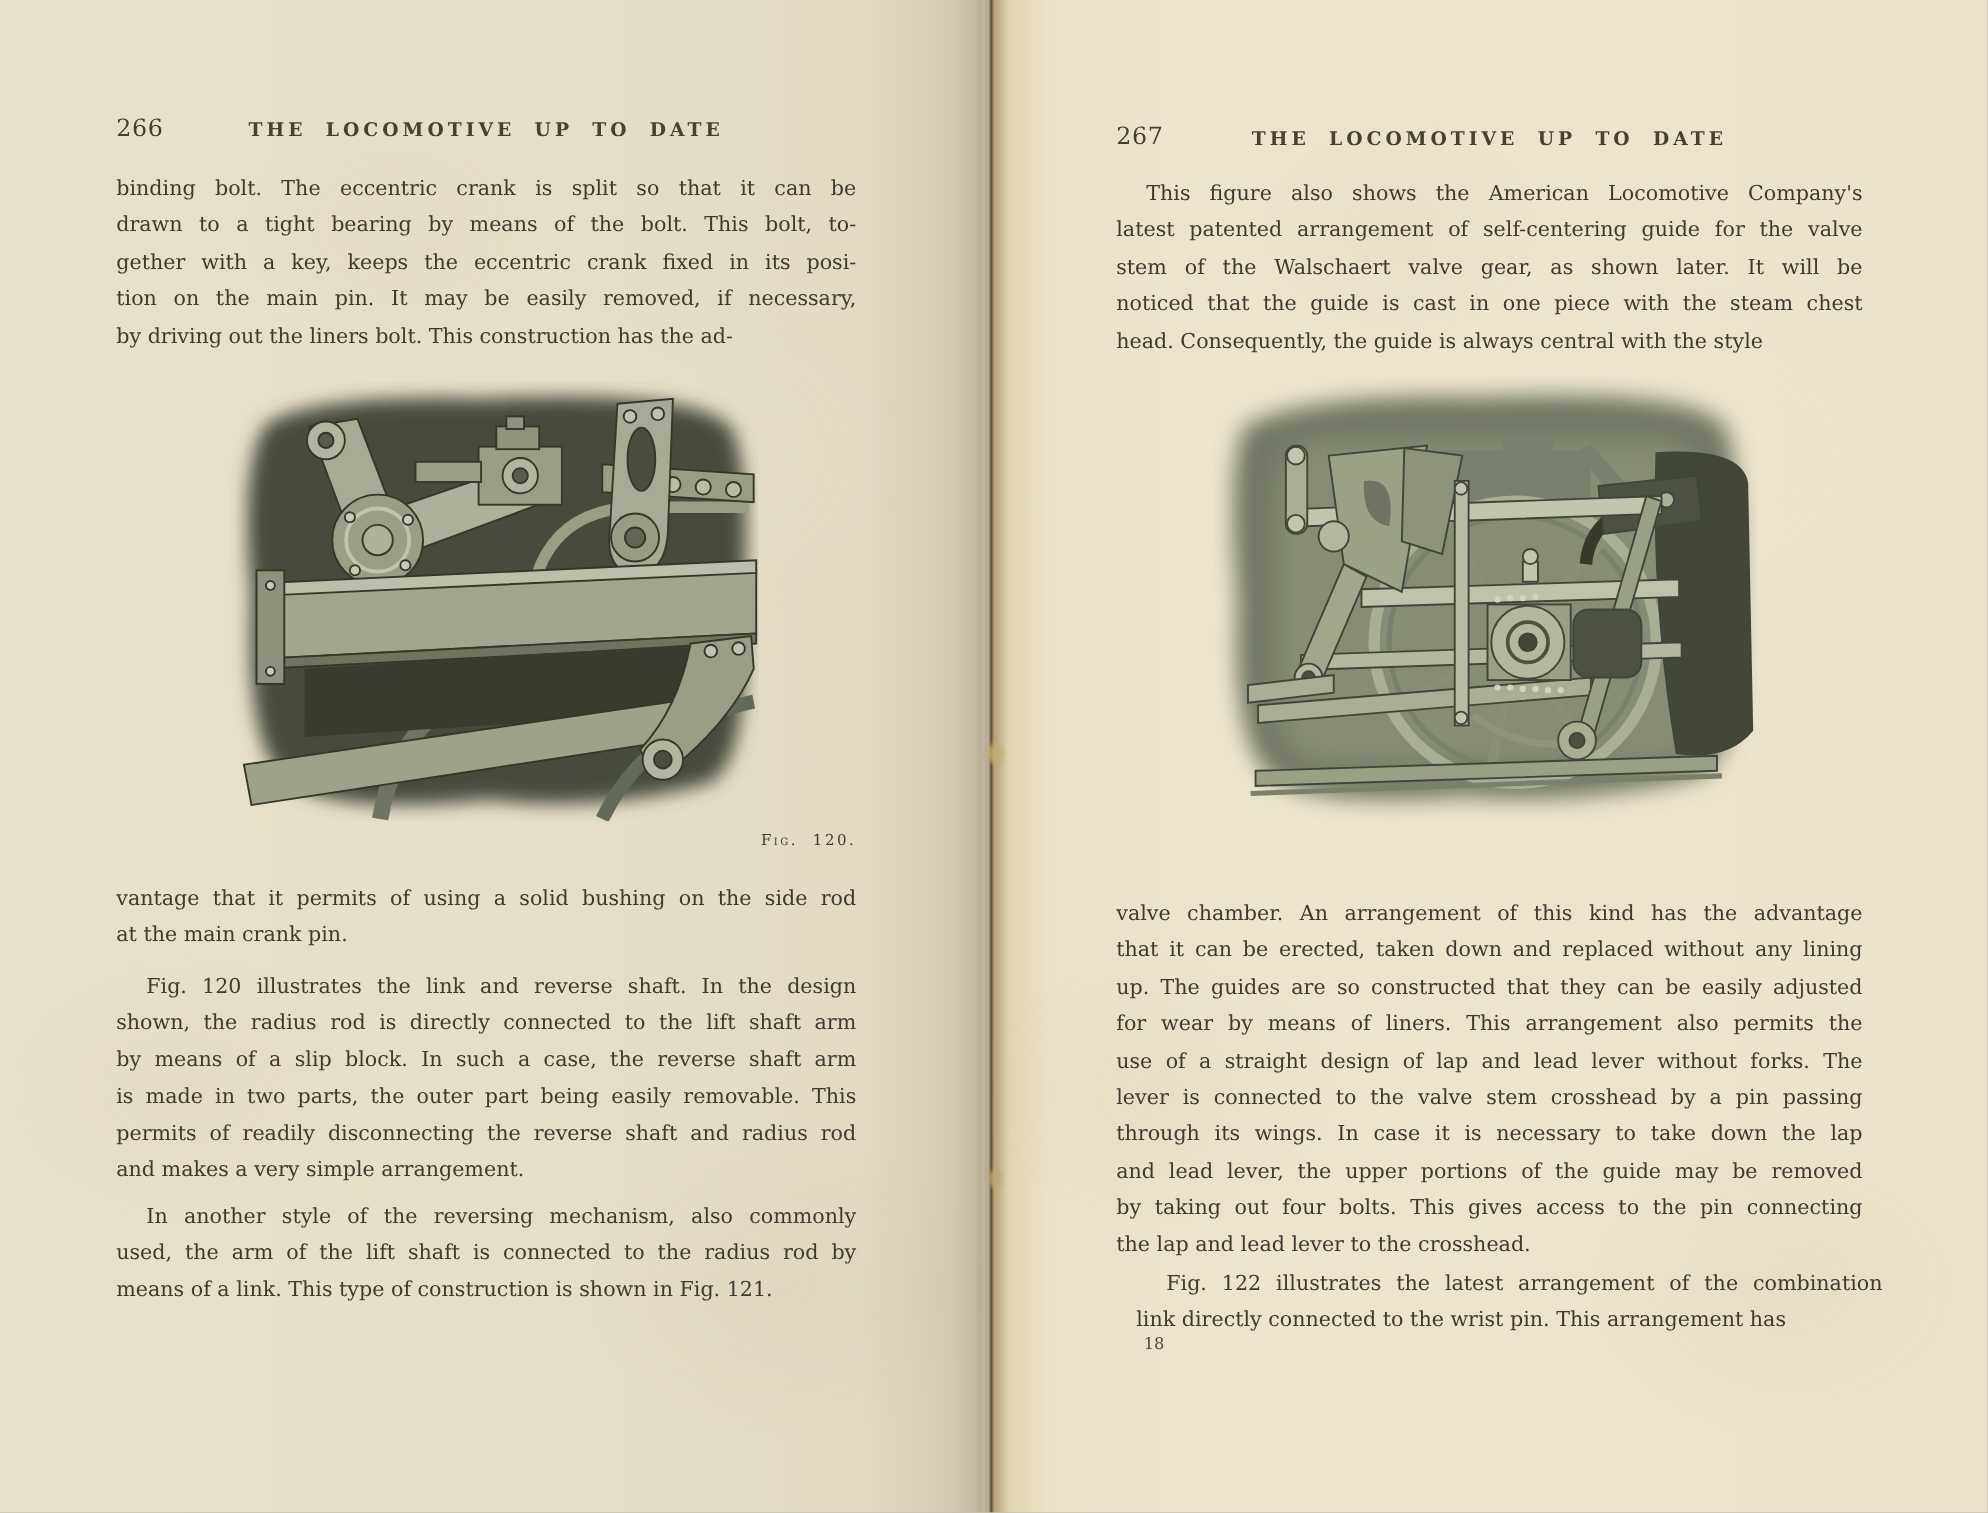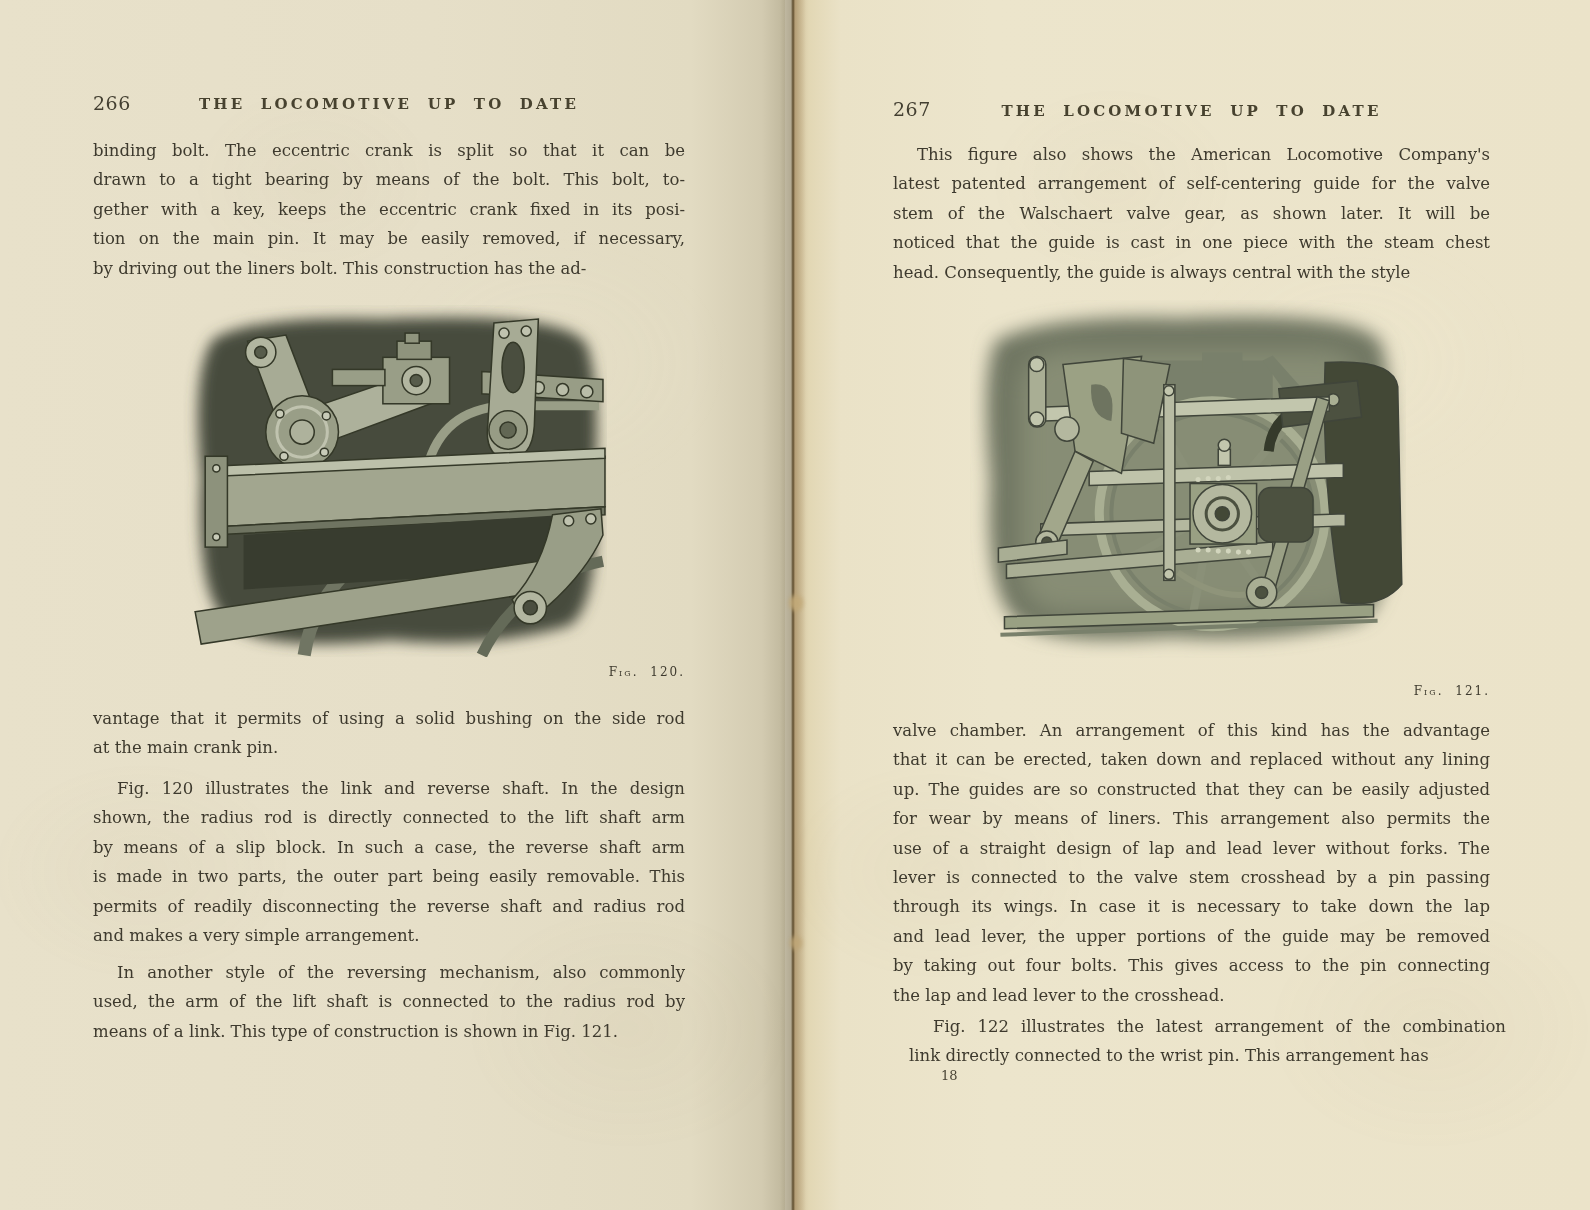--- a/index.html
+++ b/index.html
@@ -234,40 +234,39 @@
           <circle cx="289" cy="290" r="15" fill="#a9ae94"></circle>
             <circle cx="289" cy="290" r="6" fill="#4c5140"></circle>
           <rect x="246" y="148" width="12" height="16" fill="#c2c6ad"></rect>
             <circle cx="252" cy="144" r="6" fill="#c2c6ad"></circle>
           <path d="M34,314 L400,302 L400,314 L34,326 Z" fill="#99a083"></path>
           <path d="M30,332 L404,318" stroke="#79806b" stroke-width="4" fill="none"></path>
         </g>
       </svg>
     </div>
 
-    <div class="figcap" style="left:100px;width:597px;top:684px;">Fig. 121.</div>
 
     <div class="para" style="left:100px;top:716px;width:597px;">
         <div class="tline">valve chamber.  An arrangement of this kind has the advantage</div>
         <div class="tline">that it can be erected, taken down and replaced without any lining</div>
         <div class="tline">up.  The guides are so constructed that they can be easily adjusted</div>
         <div class="tline">for wear by means of liners.  This arrangement also permits the</div>
         <div class="tline">use of a straight design of lap and lead lever without forks.  The</div>
         <div class="tline">lever is connected to the valve stem crosshead by a pin passing</div>
         <div class="tline">through its wings.  In case it is necessary to take down the lap</div>
         <div class="tline">and lead lever, the upper portions of the guide may be removed</div>
         <div class="tline">by taking out four bolts.  This gives access to the pin connecting</div>
         <div class="tline">the lap and lead lever to the crosshead.</div>
       </div>
 
     <div class="para indent" style="left:116px;top:1012px;width:597px;">
         <div class="tline">Fig. 122 illustrates the latest arrangement of the combination</div>
         <div class="tline">link directly connected to the wrist pin.  This arrangement has</div>
       </div>
 
-    <span class="sig" style="left:122px;top:1068px;margin-left:26px;">18</span>
+    <span class="sig" style="left:122px;top:1068px;">18</span>
   </div>
 
   <div id="gutter"></div>
   <div class="gutter-stain" id="stain-1"></div>
   <div class="gutter-stain" id="stain-2"></div>
 
 </div>
 
 </body></html>

